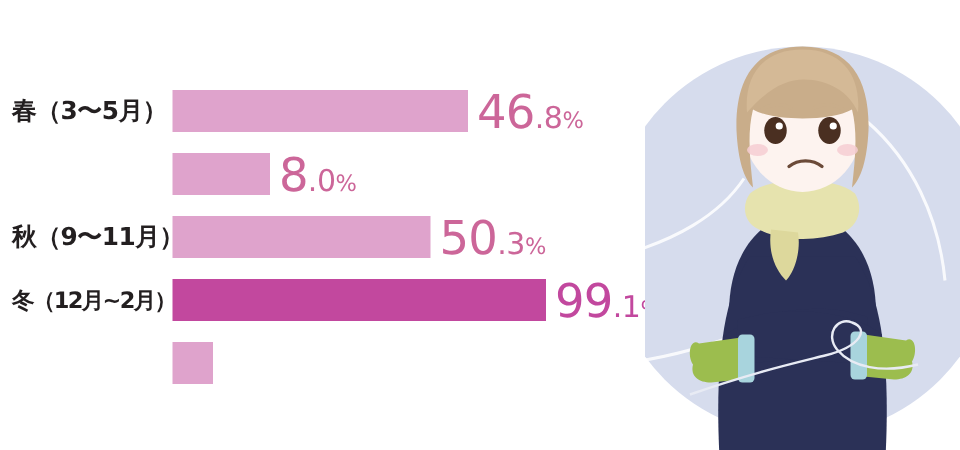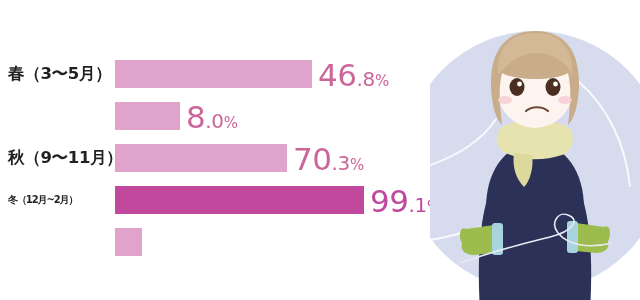--- a/index.html
+++ b/index.html
@@ -50,21 +50,21 @@
     text-align: left;
     padding-left: 8px;
     box-sizing: border-box;
     font-size: 16.5px;
     font-weight: 700;
     color: #231f20;
     letter-spacing: -0.3px;
     white-space: nowrap;
   }
   .cat-label.small {
-    font-size: 10px;
+    font-size: 15px;
     letter-spacing: -1.1px;
   }
 
   .bar-track {
     position: absolute;
     left: 115px;
     top: 0;
     height: 42px;
     width: 335px;
   }
@@ -133,21 +133,21 @@
       <div class="bar-track">
         <div class="bar" style="width:65px"></div>
         <div class="value" style="left:71px"><span class="int">8</span><span class="dec">.0</span><span class="pct">%</span></div>
       </div>
     </div>
 
     <div class="bar-row">
       <div class="cat-label">秋（9〜11月）</div>
       <div class="bar-track">
         <div class="bar" style="width:172px"></div>
-        <div class="value" style="left:178px"><span class="int">70</span><span class="dec">.3</span><span class="pct">%</span></div>
+        <div class="value" style="left:178px"><span class="int">50</span><span class="dec">.3</span><span class="pct">%</span></div>
       </div>
     </div>
 
     <div class="bar-row">
       <div class="cat-label small">冬（12月~2月）</div>
       <div class="bar-track">
         <div class="bar accent" style="width:249px"></div>
         <div class="value accent" style="left:255px"><span class="int">99</span><span class="dec">.1</span><span class="pct">%</span></div>
       </div>
     </div>

